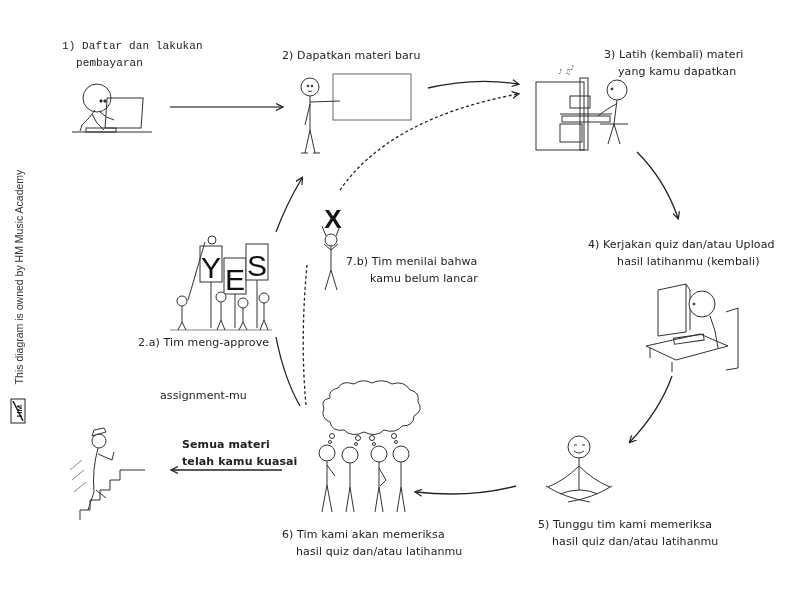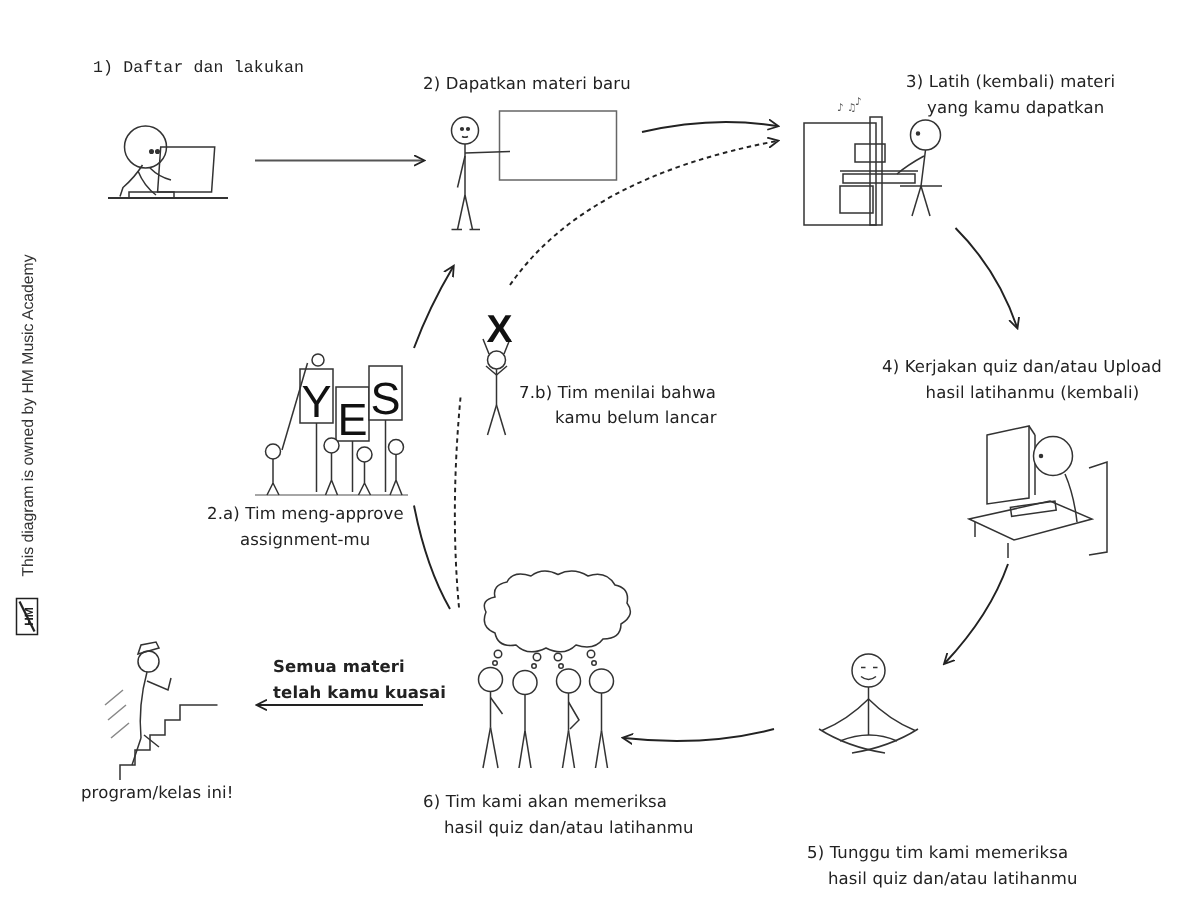--- a/index.html
+++ b/index.html
@@ -189,58 +189,58 @@
     <path d="M98,454 L112,460 L114,452"></path>
     <path d="M94,492 L88,510 M96,490 L106,498"></path>
     <path d="M70,470 L82,460 M72,480 L84,470 M74,492 L86,482" stroke="#888"></path>
   </g>
 
   <line x1="172" y1="470" x2="282" y2="470" stroke="none"></line>
 </svg>
 
 <div class="lbl" style="left:62px; top:38px;font-family:Liberation Mono, monospace;">
   <span>1) Daftar dan lakukan</span>
+  <span class="l2">pembayaran</span>
 </div>
 
 <div class="lbl" style="left:282px; top:47px;">
   <span>2) Dapatkan materi baru</span>
 </div>
 
 <div class="lbl" style="left:604px; top:46px;">
   <span>3) Latih (kembali) materi</span>
   <span class="l2">yang kamu dapatkan</span>
 </div>
 
 <div class="lbl" style="left:588px; top:236px;text-align:center;">
   <span>4) Kerjakan quiz dan/atau Upload</span>
   <span class="l2">hasil latihanmu (kembali)</span>
 </div>
 
-<div class="lbl" style="left:538px; top:516px;margin-top:44px;">
+<div class="lbl" style="left:538px; top:516px;">
   <span>5) Tunggu tim kami memeriksa</span>
   <span class="l2">hasil quiz dan/atau latihanmu</span>
 </div>
 
 <div class="lbl" style="left:282px; top:526px;">
   <span>6) Tim kami akan memeriksa</span>
   <span class="l2">hasil quiz dan/atau latihanmu</span>
 </div>
 
 <div class="lbl" style="left:138px; top:334px;">
   <span>2.a) Tim meng-approve</span>
-  <span class="l2" style="padding-left:22px;">assignment-mu</span>
+  <span class="l2" style="padding-left:22px;margin-top:36px;">assignment-mu</span>
 </div>
 
 <div class="lbl" style="left:346px; top:253px;">
   <span>7.b) Tim menilai bahwa</span>
   <span class="l2" style="padding-left:24px;">kamu belum lancar</span>
 </div>
 
 <div class="lbl" style="left:40px; top:520px;">
-  <span class="l2">program/kelas ini!</span>
 </div>
 
 <div class="lbl" style="left:182px; top:436px;font-weight:bold;">
   <span>Semua materi</span>
   <span class="l2" style="padding-left:0;">telah kamu kuasai</span>
 </div>
 
 <div class="watermark">This diagram is owned by HM Music Academy</div>
 <svg class="logo" viewBox="0 0 20 26">
   <g transform="rotate(-90 10 13)">

